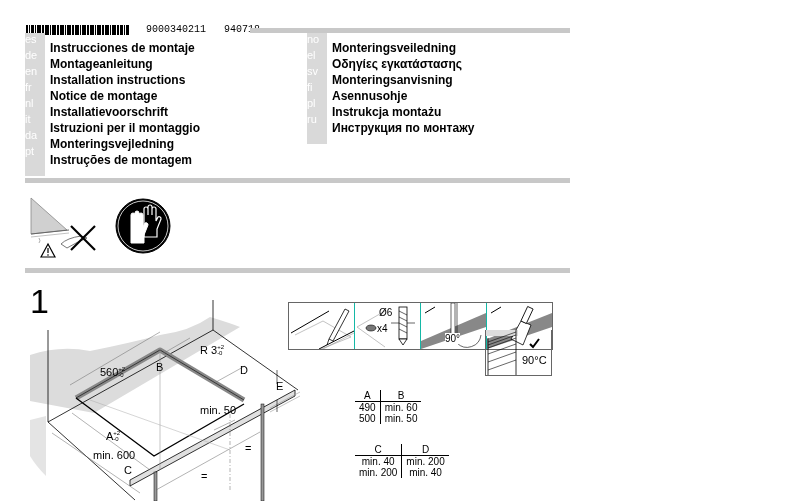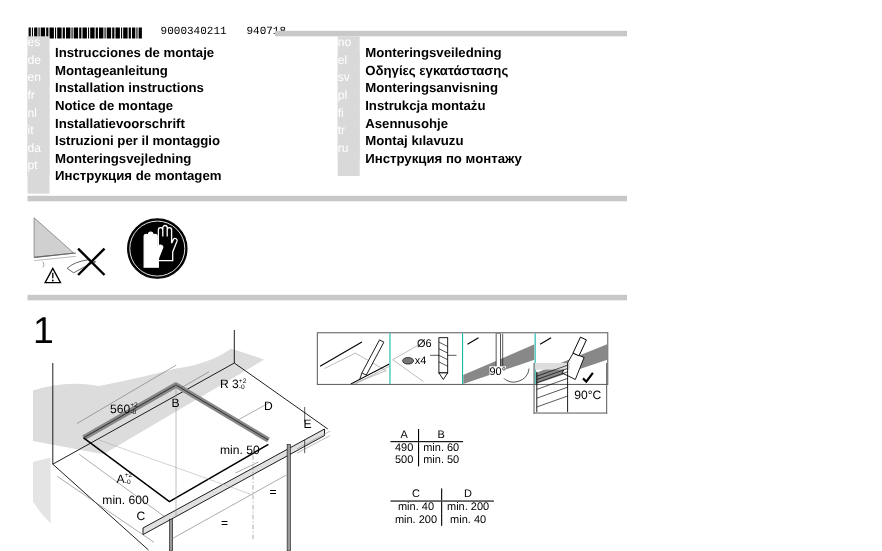--- a/index.html
+++ b/index.html
@@ -96,48 +96,44 @@
   <div class="lang-item">
       <span class="lang-code">it</span>
       <span class="lang-title">Istruzioni per il montaggio</span>
     </div>
   <div class="lang-item">
       <span class="lang-code">da</span>
       <span class="lang-title">Monteringsvejledning</span>
     </div>
   <div class="lang-item">
       <span class="lang-code">pt</span>
-      <span class="lang-title">Инструкция de montagem</span>
+      <span class="lang-title">Instruções de montagem</span>
     </div>
 </div>
 
 <div class="abs lang-list col2">
   <div class="lang-item">
       <span class="lang-code">no</span>
       <span class="lang-title">Monteringsveiledning</span>
     </div>
   <div class="lang-item">
       <span class="lang-code">el</span>
       <span class="lang-title">Οδηγίες εγκατάστασης</span>
     </div>
   <div class="lang-item">
       <span class="lang-code">sv</span>
       <span class="lang-title">Monteringsanvisning</span>
     </div>
   <div class="lang-item">
+      <span class="lang-code">fi</span>
+      <span class="lang-title">Asennusohje</span>
+    </div>
+  <div class="lang-item">
       <span class="lang-code">pl</span>
       <span class="lang-title">Instrukcja montażu</span>
-    </div>
-  <div class="lang-item">
-      <span class="lang-code">fi</span>
-      <span class="lang-title">Asennusohje</span>
-    </div>
-  <div class="lang-item">
-      <span class="lang-code">tr</span>
-      <span class="lang-title">Montaj kılavuzu</span>
     </div>
   <div class="lang-item">
       <span class="lang-code">ru</span>
       <span class="lang-title">Инструкция по монтажу</span>
     </div>
 </div>
 
 <div class="abs rule rule1"></div>
 
 <svg class="abs" style="left:25px;top:192px" width="80" height="70" viewBox="0 0 80 70">

